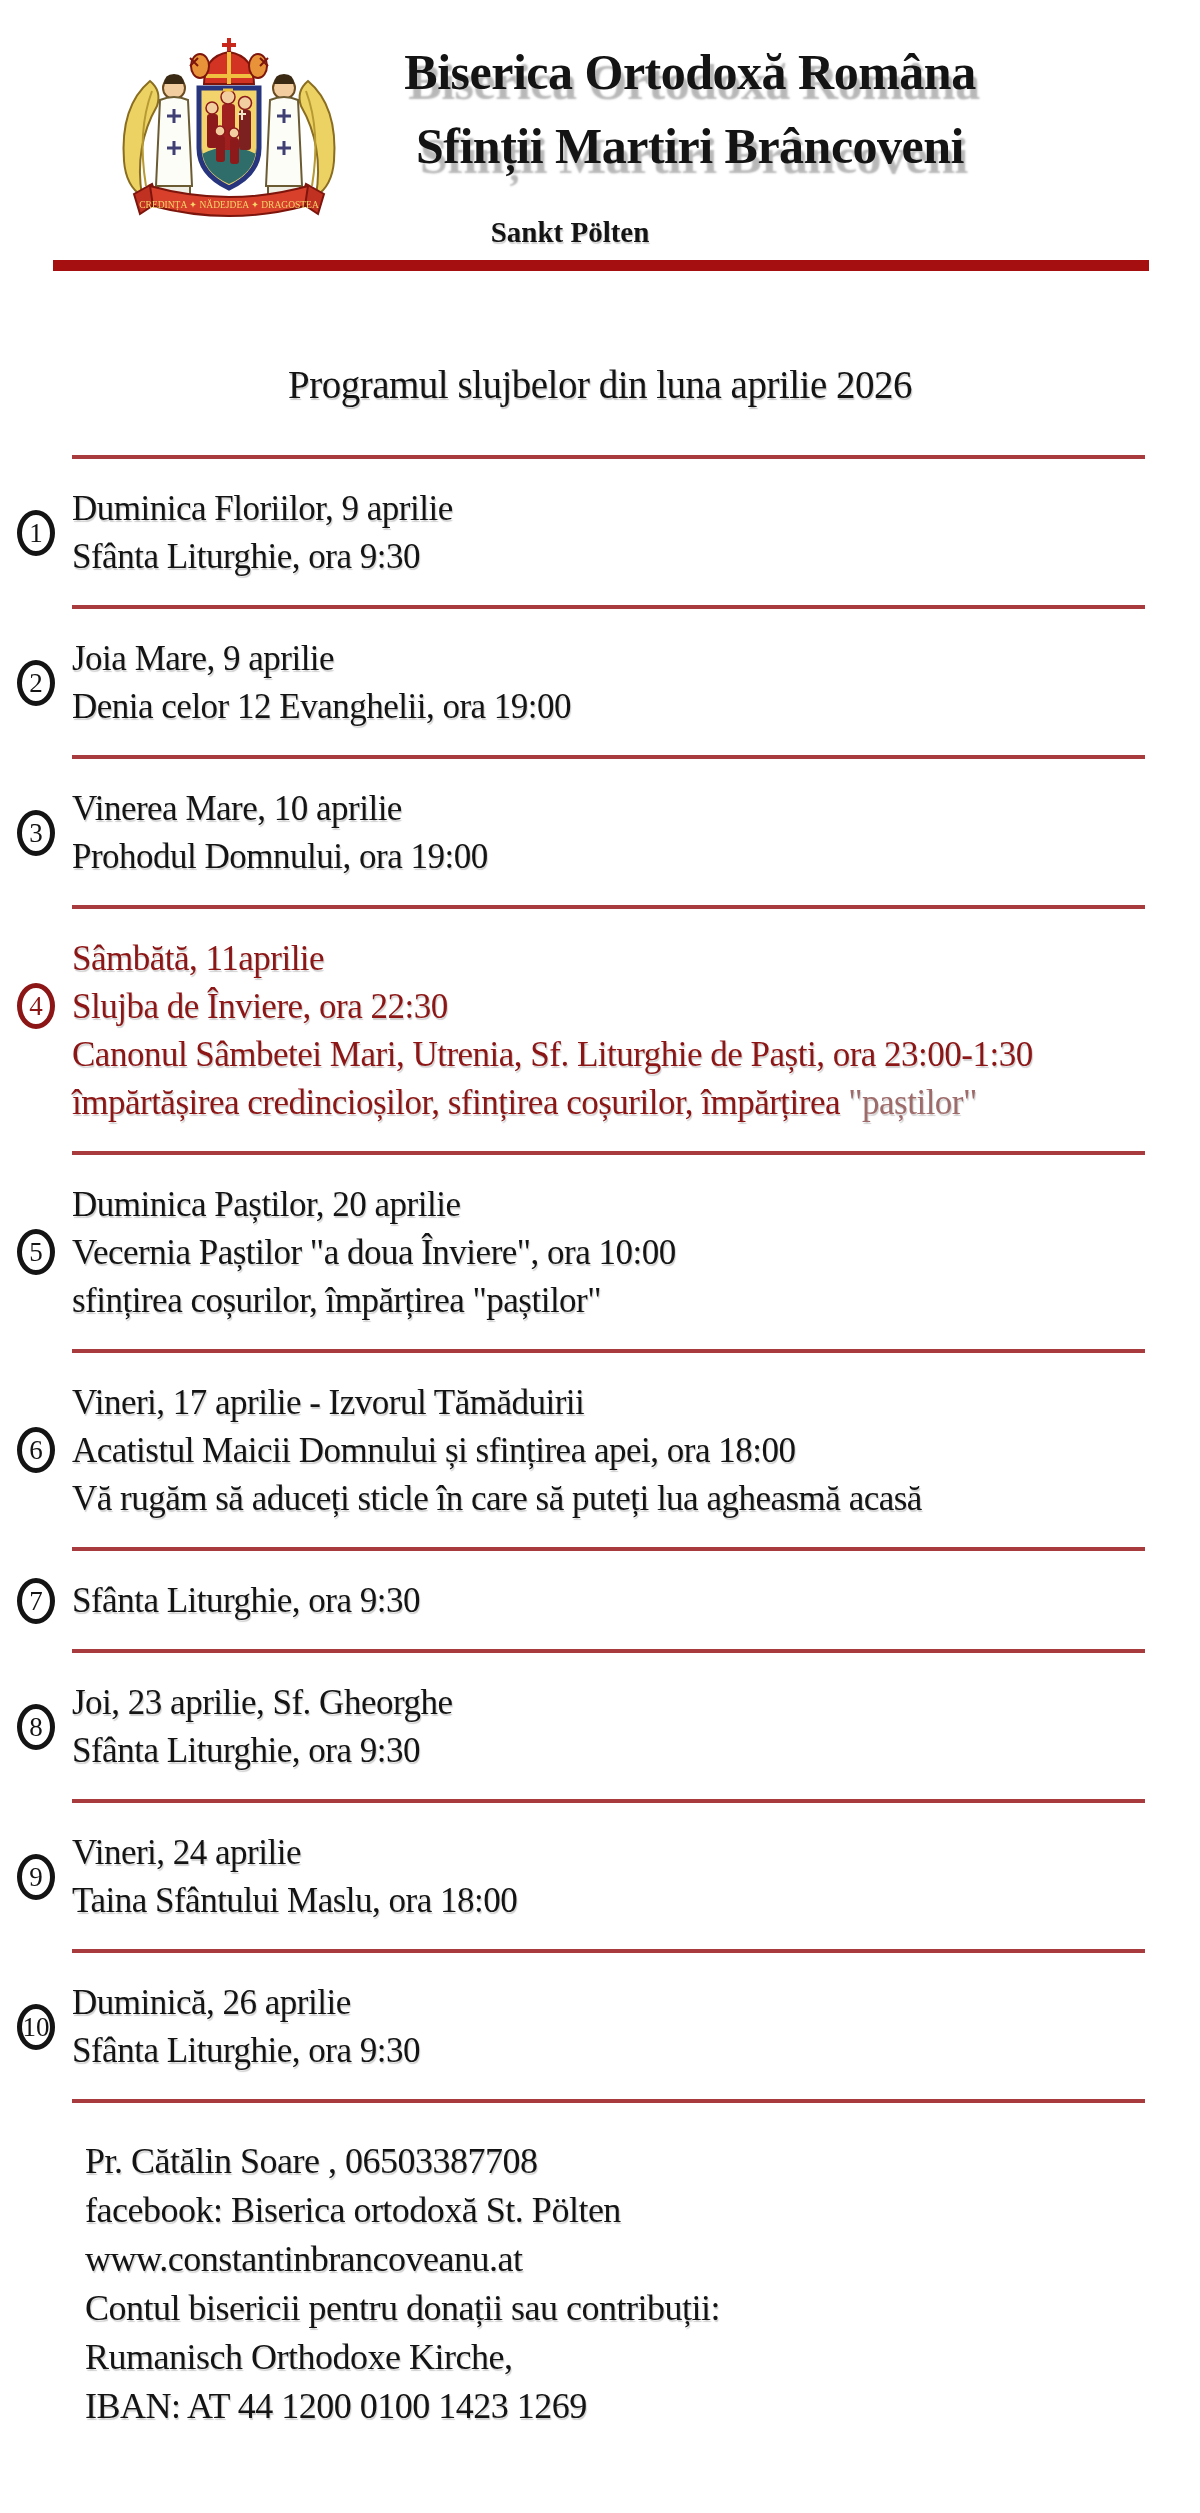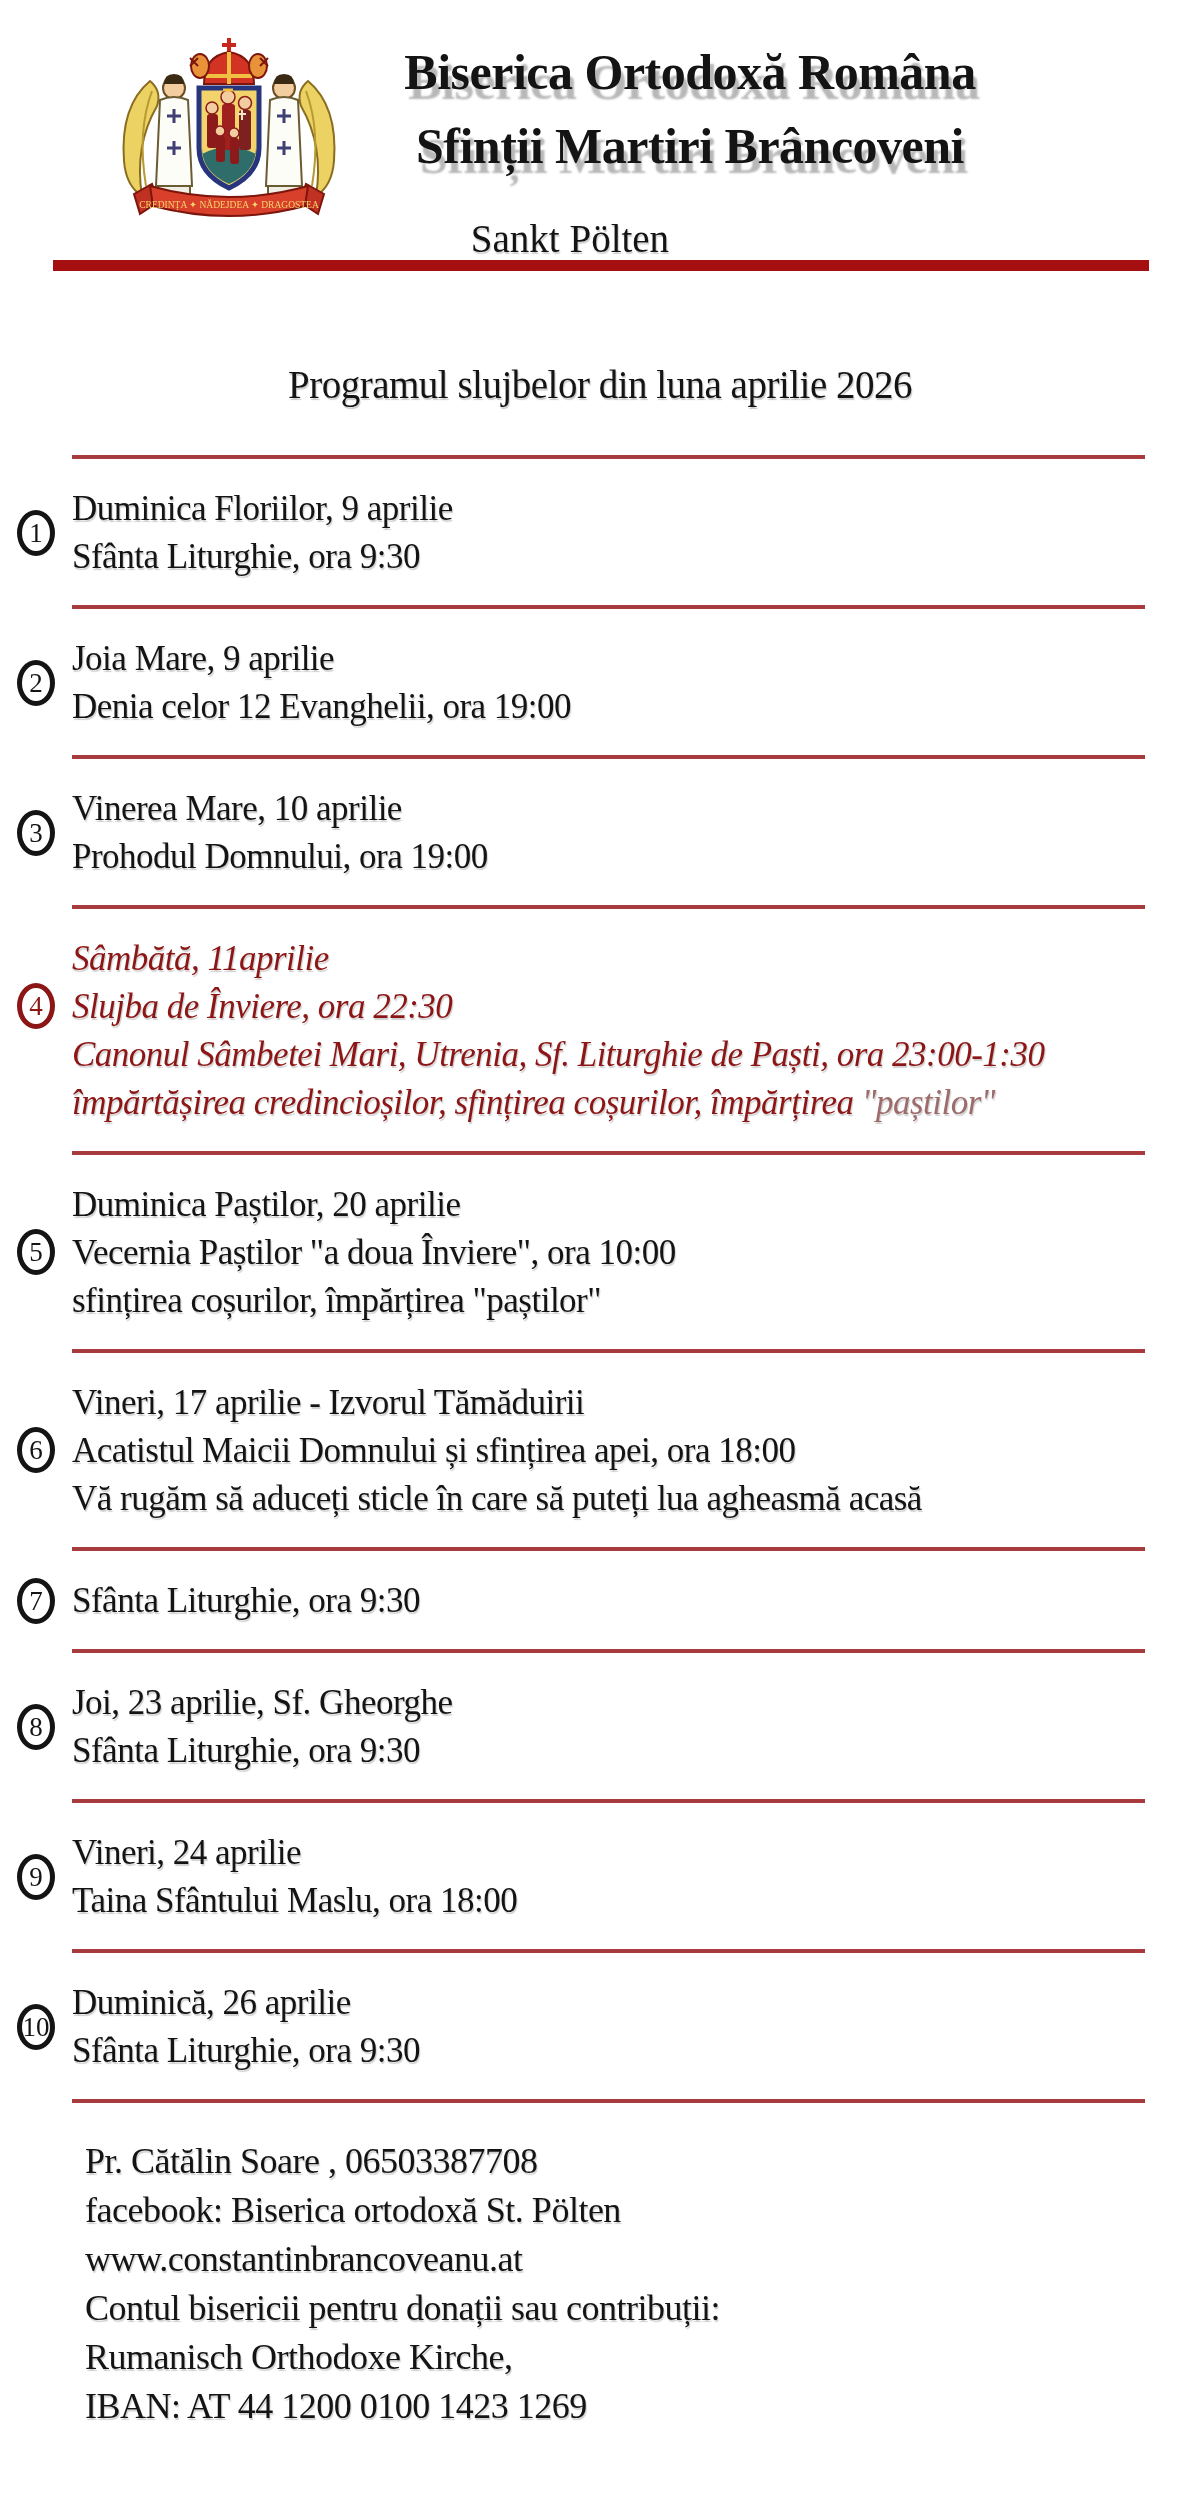--- a/index.html
+++ b/index.html
@@ -18,21 +18,21 @@
   .logo { position:absolute; left:112px; top:36px; width:234px; height:192px; }
   .titles {
     position:absolute; left:350px; top:35px; width:680px;
     text-align:center; font-weight:bold; font-size:50px; line-height:74px;
     letter-spacing:-0.5px;
     text-shadow:4px 10px 2px rgba(125,125,125,0.55);
     white-space:nowrap;
   }
   .city {
     position:absolute; left:0px; top:216px; width:1140px;
-    text-align:center; font-weight:normal; font-size:39px;
+    text-align:center; font-weight:bold; font-size:29px;
     text-shadow:1px 2px 1px rgba(150,150,150,0.45);
   }
   .rule { position:absolute; left:53px; top:260px; width:1096px; height:11px; background:#a60f0f; }
 
   
   .page-title {
     margin-top:90px;
     text-align:center; font-size:39px; letter-spacing:-0.5px;
     text-shadow:1px 2px 1px rgba(150,150,150,0.5);
   }
@@ -48,21 +48,21 @@
     width:38px; height:46px; border:5px solid #141414; border-radius:50%;
     display:flex; align-items:center; justify-content:center;
     font-size:27px; color:#141414; box-sizing:border-box;
   }
   .text-col { flex:1 1 auto; }
   .line {
     font-size:35px; line-height:48px; letter-spacing:-0.5px;
     text-shadow:1px 2px 1px rgba(150,150,150,0.45);
     white-space:nowrap;
   }
-  .item.highlight .line { color:#8c1616;font-style:italic; }
+  .item.highlight .line { color:#8c1616; }
   .item.highlight .badge { border-color:#8c1616; color:#8c1616; }
   .line .light { color:#9e6b6b; }
 
   
   .footer { margin:34px 0 0 85px; }
   .footer .fline {
     font-size:36px; line-height:49px; letter-spacing:-0.5px;
     text-shadow:1px 2px 1px rgba(150,150,150,0.45);
   }
 </style>

